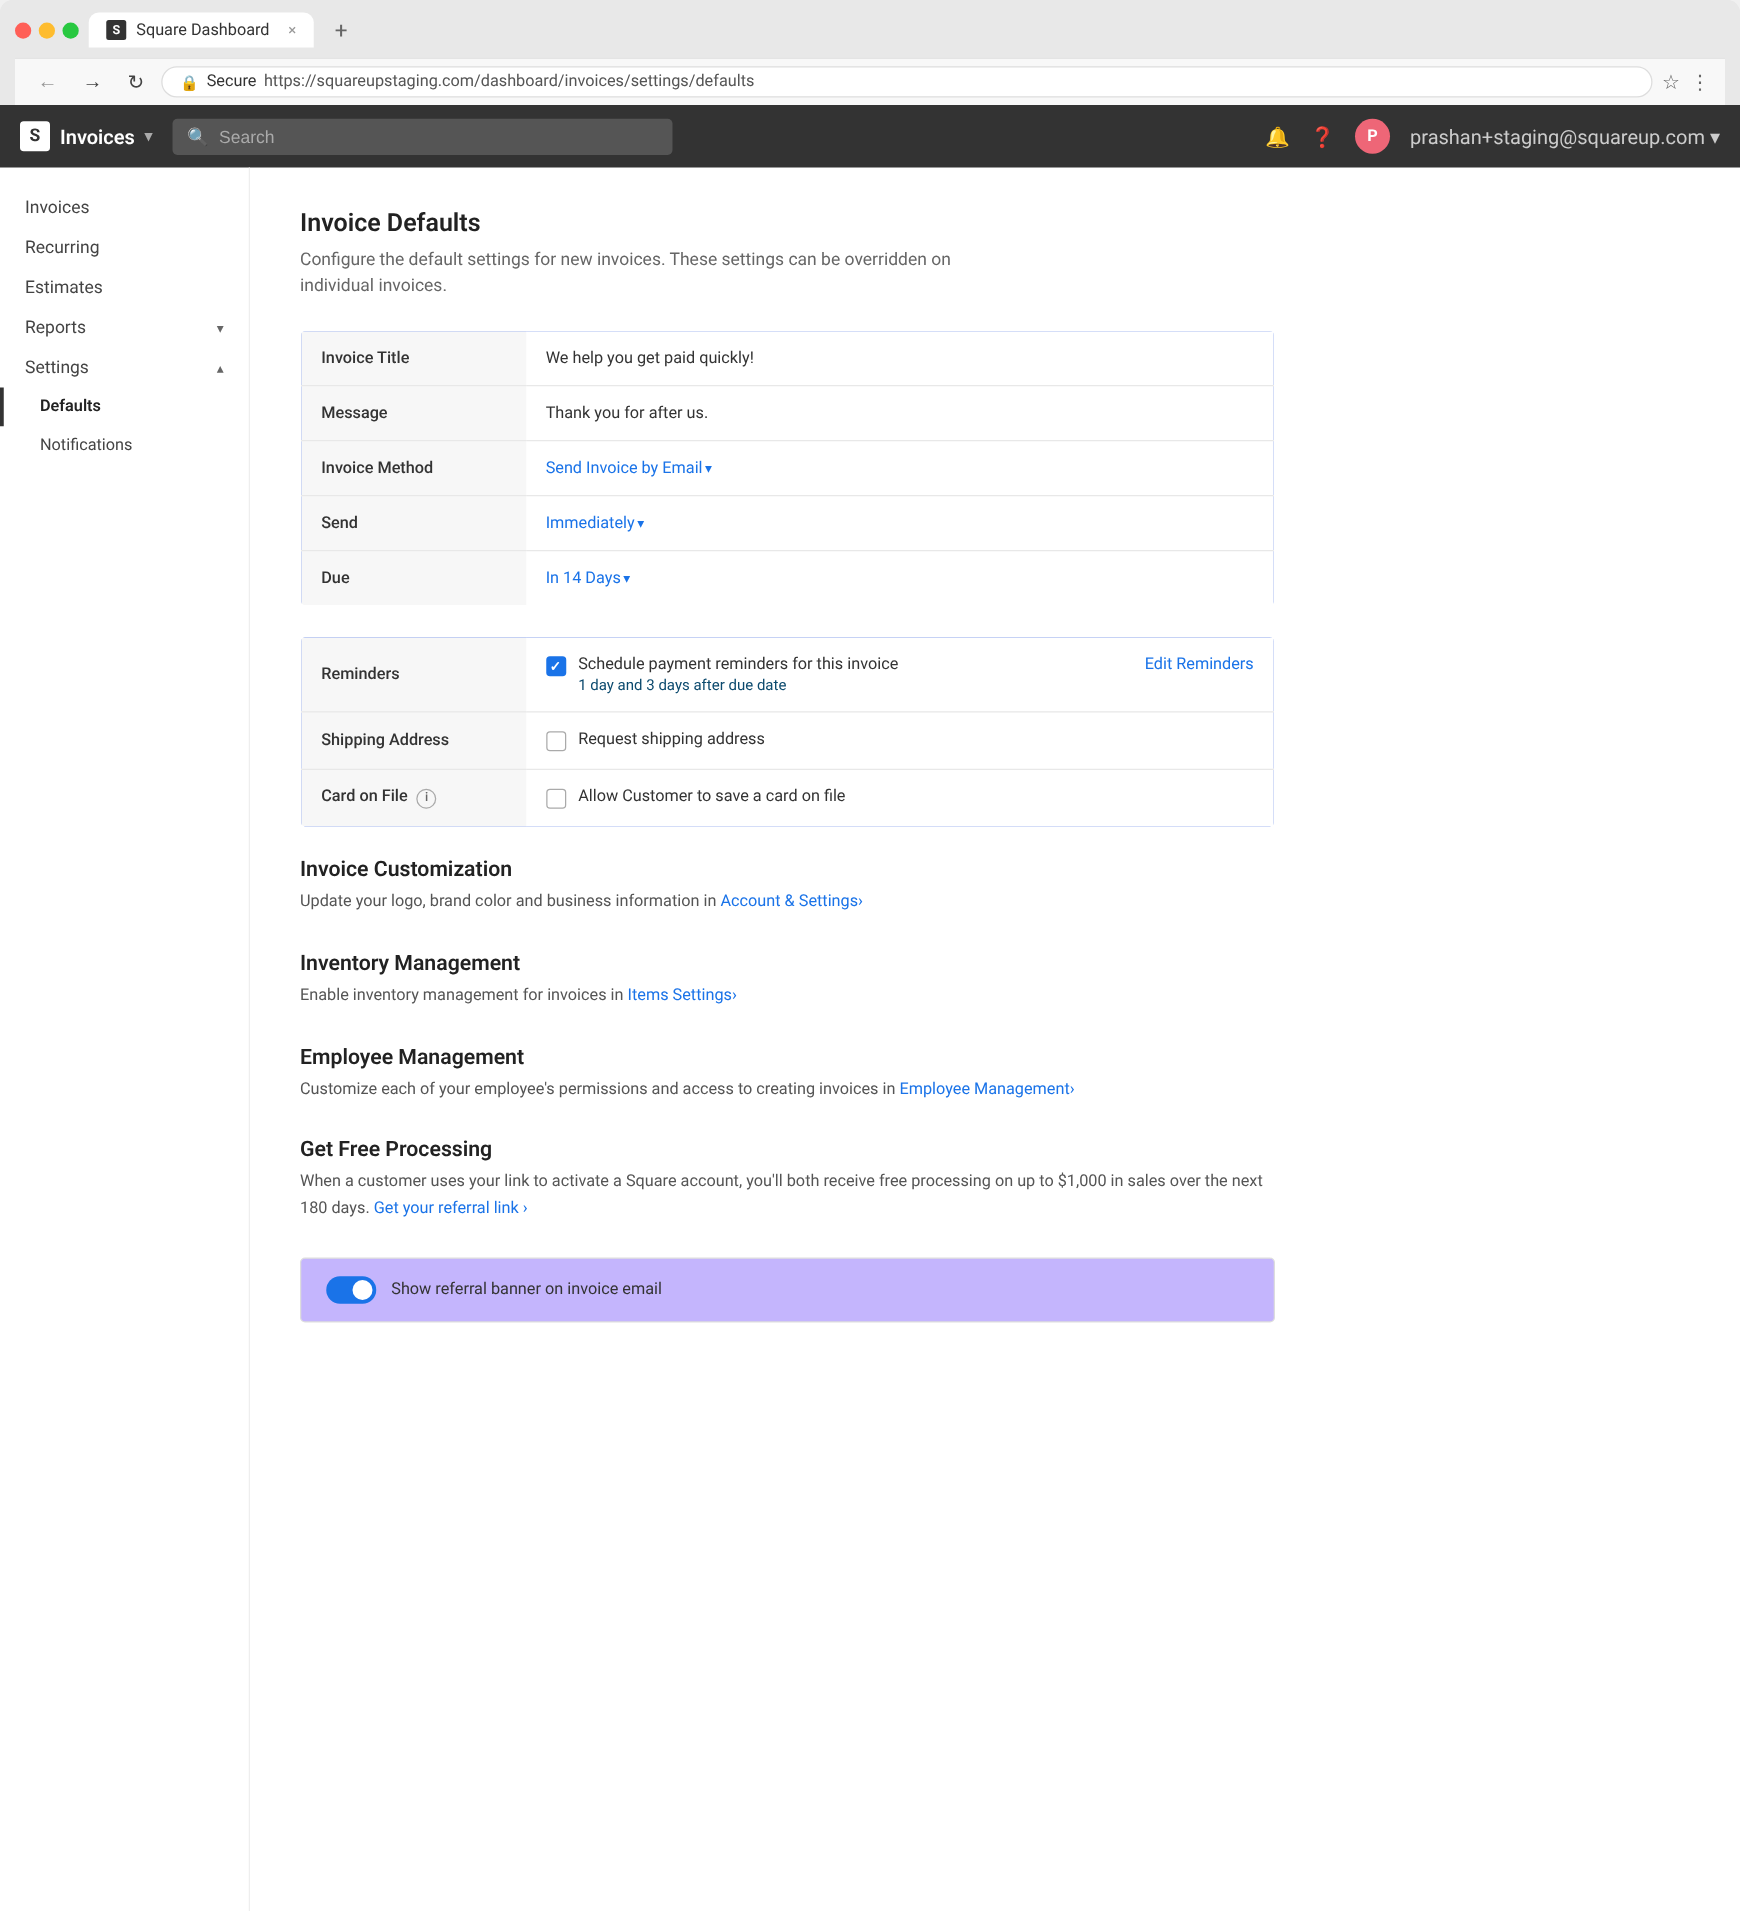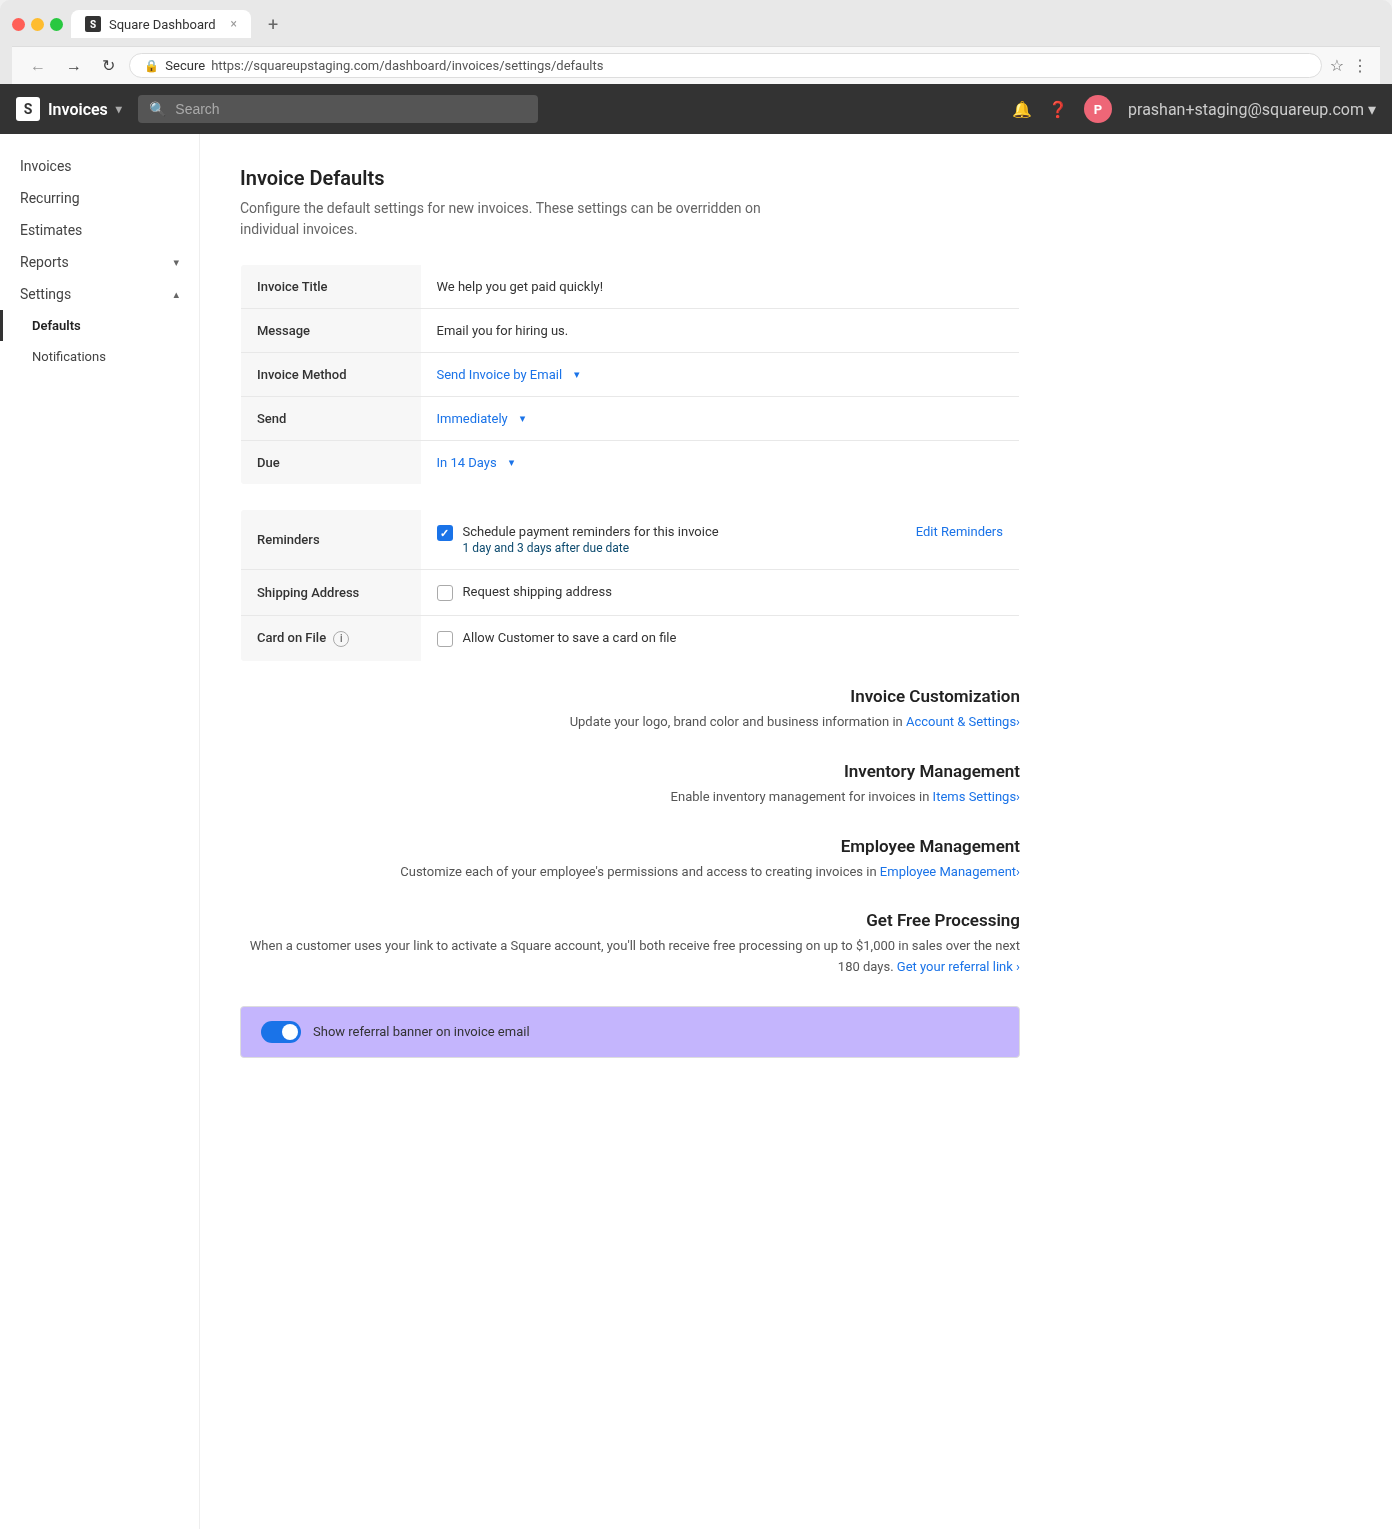--- a/index.html
+++ b/index.html
@@ -64,36 +64,36 @@
     .section-desc { color: #666; font-size: 14px; line-height: 1.5; margin-bottom: 24px; }
 
     
     .form-table { width: 100%; border-collapse: collapse; border: 1px solid #1d4ed8; border-radius: 4px; overflow: hidden; margin-bottom: 24px; }
     .form-table tr { border-bottom: 1px solid #e8e8e8; }
     .form-table tr:last-child { border-bottom: none; }
     .form-table td { padding: 14px 16px; vertical-align: middle; }
     .form-table .label-cell { background: #f7f7f7; width: 180px; font-weight: 500; color: #333; font-size: 13px; }
     .form-table .value-cell { color: #333; font-size: 13px; }
 
-    .dropdown-link { color: #1a73e8; cursor: pointer; display: inline-flex; align-items: center; gap: 12px; text-decoration: none; }
+    .dropdown-link { color: #1a73e8; cursor: pointer; display: inline-flex; align-items: center; gap: 2px; text-decoration: none; }
     .dropdown-arrow { font-size: 11px; }
 
     
     .checkbox-row { display: flex; align-items: flex-start; gap: 10px; }
     .checkbox-checked { width: 16px; height: 16px; background: #1a73e8; border-radius: 3px; display: flex; align-items: center; justify-content: center; flex-shrink: 0; margin-top: 1px; }
     .checkbox-checked::after { content: '✓'; color: white; font-size: 11px; font-weight: bold; }
     .checkbox-unchecked { width: 16px; height: 16px; border: 1px solid #aaa; border-radius: 3px; flex-shrink: 0; margin-top: 1px; background: white; }
     .checkbox-label { font-size: 13px; color: #333; }
     .checkbox-sublabel { font-size: 12px; color: #0c4a6e; margin-top: 2px; }
     .edit-link { color: #1a73e8; margin-left: auto; cursor: pointer; font-size: 13px; text-decoration: none; }
 
     .info-icon { display: inline-flex; align-items: center; justify-content: center; width: 16px; height: 16px; border: 1px solid #aaa; border-radius: 50%; color: #666; font-size: 10px; cursor: help; margin-left: 4px; }
 
     
-    .subsection { margin-bottom: 28px; text-align: right; }
+    .subsection { margin-bottom: 28px; }
     .subsection-title { font-size: 17px; font-weight: 600; color: #222; margin-bottom: 6px; }
     .subsection-desc { font-size: 13px; color: #555; line-height: 1.6; }
     .inline-link { color: #1a73e8; text-decoration: none; cursor: pointer; }
 
     
     .toggle-row { border: 1px solid #ddd; border-radius: 4px; padding: 14px 20px; display: flex; align-items: center; gap: 12px; background: #c4b5fd; }
     .toggle-switch { width: 40px; height: 22px; background: #1a73e8; border-radius: 11px; position: relative; cursor: pointer; flex-shrink: 0; }
     .toggle-knob { position: absolute; right: 3px; top: 3px; width: 16px; height: 16px; background: white; border-radius: 50%; }
     .toggle-label { font-size: 13px; color: #333; }
 
@@ -198,21 +198,21 @@
         </p>
 
         <table class="form-table">
           <tbody>
               <tr>
             <td class="label-cell">Invoice Title</td>
             <td class="value-cell">We help you get paid quickly!</td>
           </tr>
           <tr>
             <td class="label-cell">Message</td>
-            <td class="value-cell">Email you for hiring us.</td>
+            <td class="value-cell">Thank you for after us.</td>
           </tr>
           <tr>
             <td class="label-cell">Invoice Method</td>
             <td class="value-cell">
               <a class="dropdown-link">
                 <span>Send Invoice by Email</span>
                 <span class="dropdown-arrow">▾</span>
               </a>
             </td>
           </tr>

